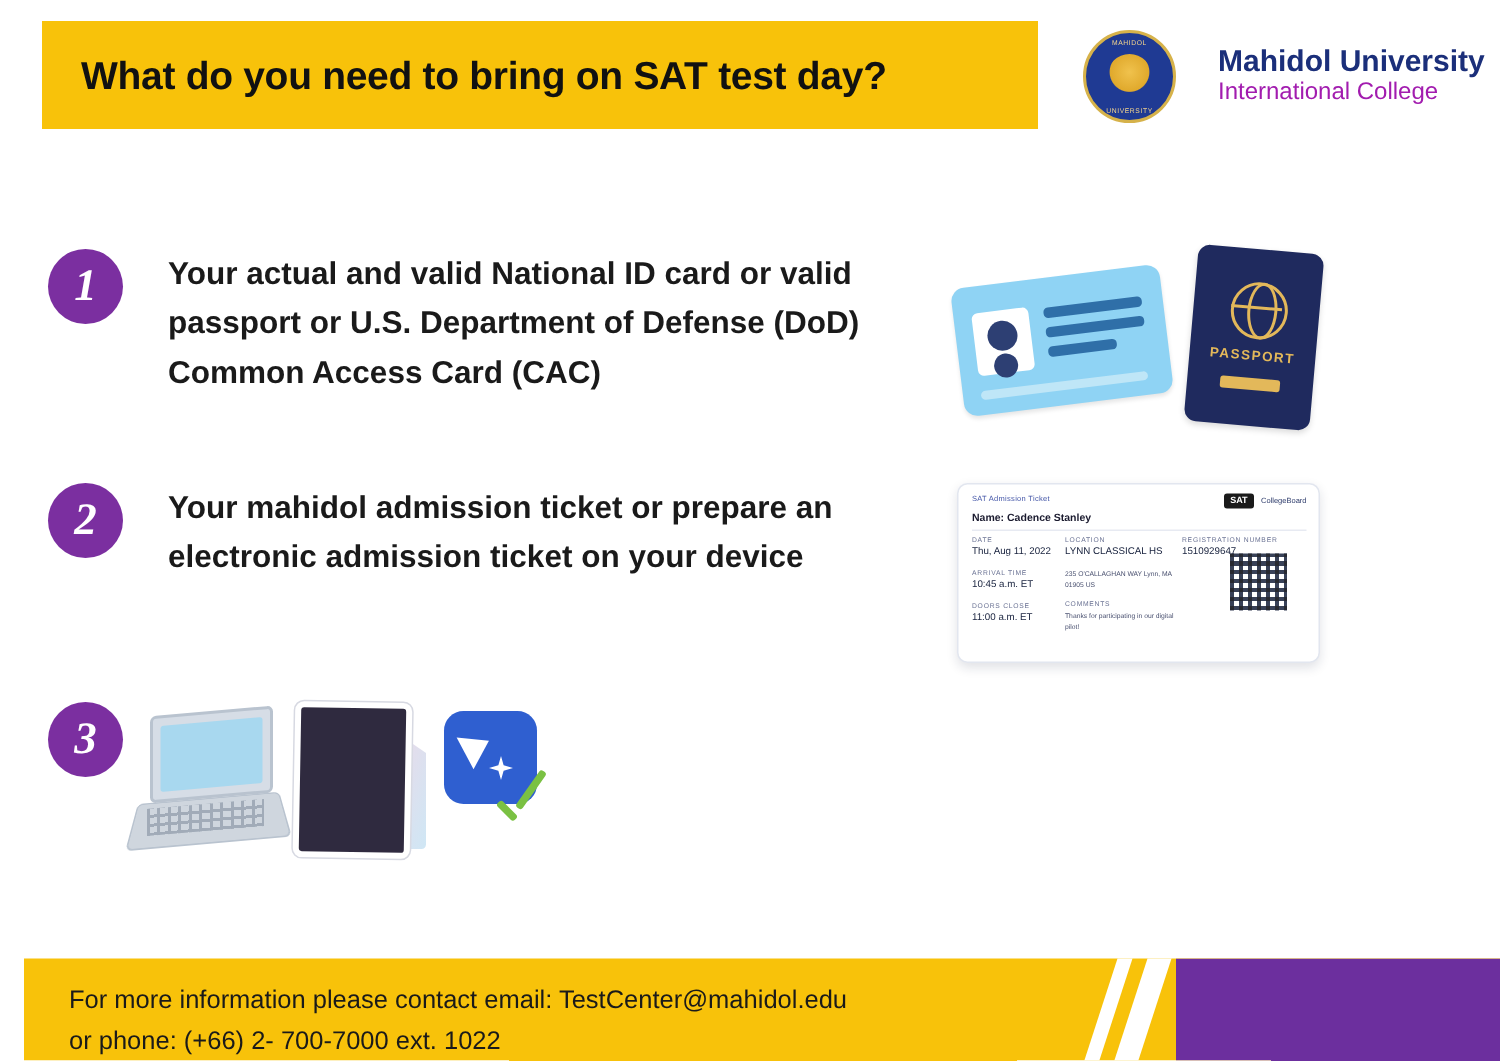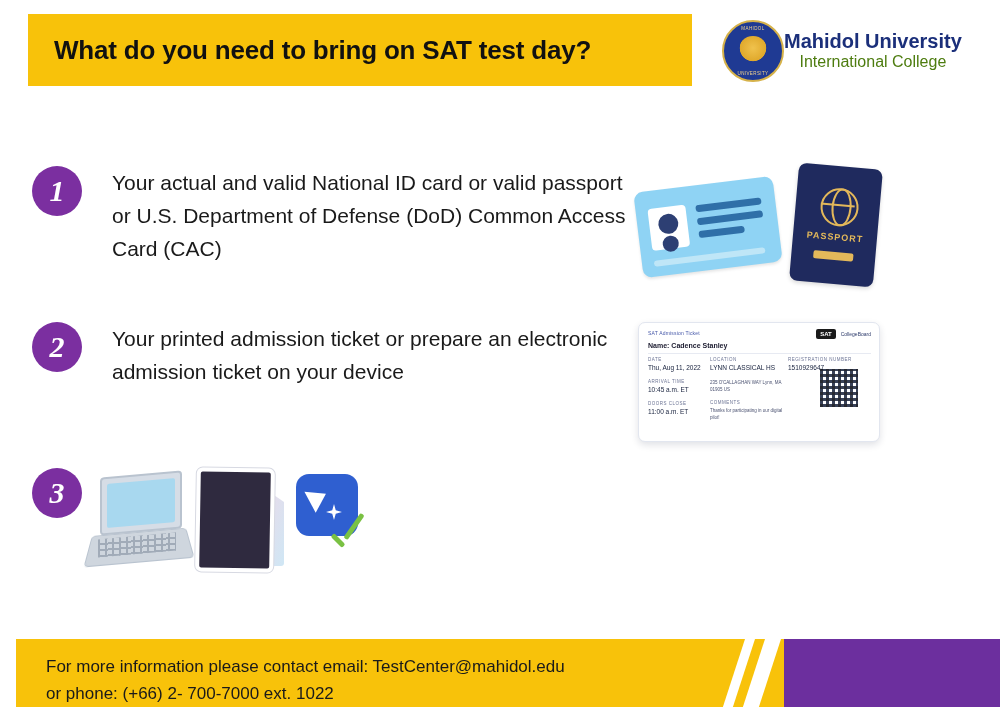--- a/index.html
+++ b/index.html
@@ -78,32 +78,31 @@
   .seal .seal-bottom {
     position: absolute;
     bottom: 4px;
     left: 0; right: 0;
     text-align: center;
     font-size: 4.5px;
     color: #f4d58d;
     letter-spacing: 0.4px;
   }
   .logo-text {
-    margin-left: 0;
+    margin-left: 28px;
     line-height: 1.15;
-    text-align: center;
   }
   .logo-line1 {
     font-size: 20px;
     font-weight: bold;
     color: #1b2f7a;
   }
   .logo-line2 {
     font-size: 16px;
-    color: #4d7c0f;
+    color: #a21caf;
   }
 
   
   .items {
     position: absolute;
     top: 150px;
     left: 0;
     width: 1000px;
   }
   .row {
@@ -133,20 +132,21 @@
     justify-content: center;
     font-family: "Liberation Serif", serif;
   }
   .row-text {
     flex: 0 0 auto;
     width: 520px;
     margin-left: 30px;
     font-size: 21px;
     line-height: 33px;
     color: #1a1a1a;
+    font-weight: bold;
   }
   .art {
     flex: 0 0 auto;
     margin-left: 6px;
     position: relative;
   }
 
   
   .art1 { width: 260px; height: 120px; }
   .idcard {
@@ -531,21 +531,21 @@
       <div class="passport">
         <div class="globe"></div>
         <div class="plabel">PASSPORT</div>
         <div class="pbar"></div>
       </div>
     </div>
   </div>
 
   <div class="row row-2">
     <div class="badge">2</div>
-    <div class="row-text">Your printed admission ticket or prepare an electronic admission ticket on your device</div>
+    <div class="row-text">Your mahidol admission ticket or prepare an electronic admission ticket on your device</div>
     <div class="art art2">
       <div class="ticket">
         <div class="t-head">SAT Admission Ticket</div>
         <div class="t-sat">
           <span class="sat">SAT</span>
           <span class="cb">CollegeBoard</span>
         </div>
         <div class="t-name">
           <span>Name:</span>
           <span>Cadence Stanley</span>

